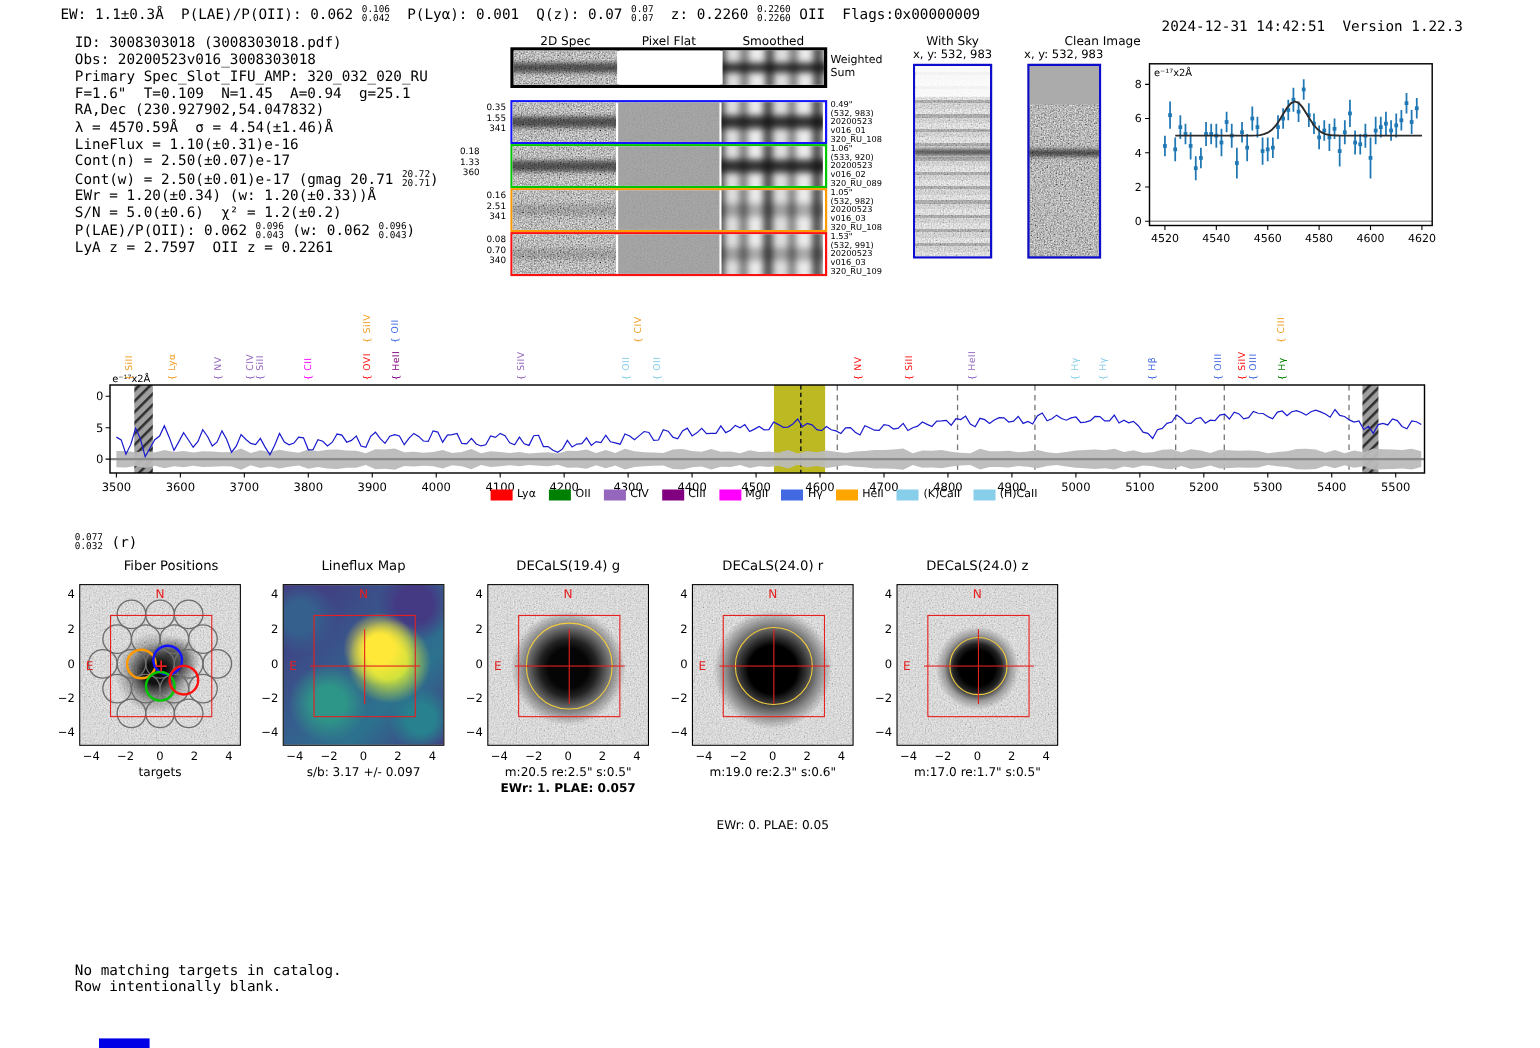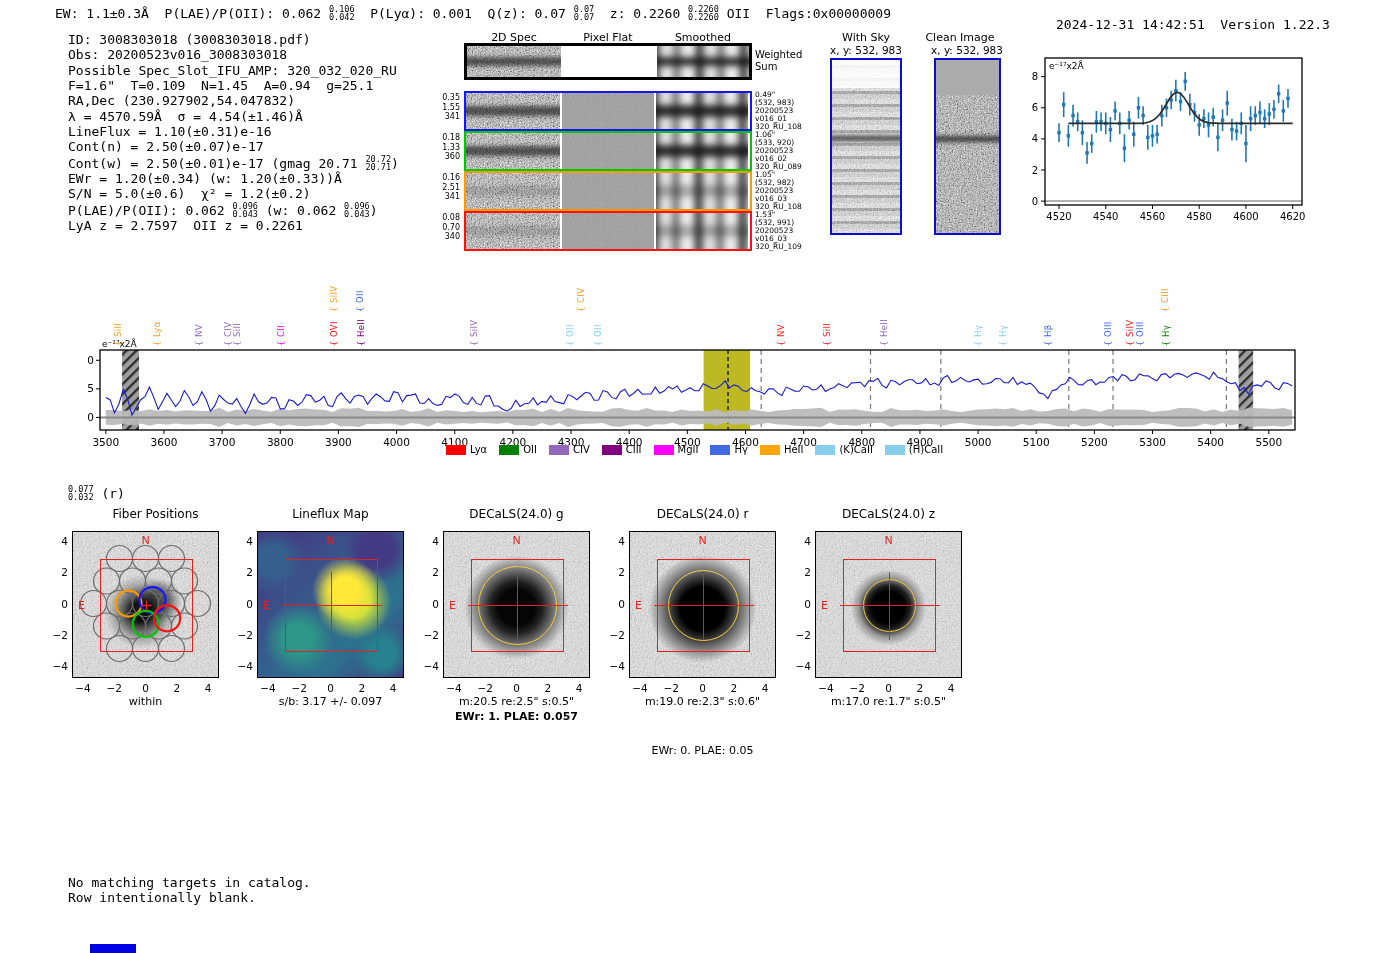--- a/index.html
+++ b/index.html
@@ -66,21 +66,21 @@
 </svg>
 
 <div id="page">
 
   <div class="abs mono hdr" id="header-left" style="left:55px;top:5px;"><span>EW: 1.1±0.3Å  P(LAE)/P(OII): 0.062 </span><span class="frac"><div>0.106</div><div>0.042</div></span><span>  P(Lyα): 0.001  Q(z): 0.07 </span><span class="frac"><div>0.07</div><div>0.07</div></span><span>  z: 0.2260 </span><span class="frac"><div>0.2260</div><div>0.2260</div></span><span> OII  Flags:0x00000009</span></div>
   <div class="abs mono hdr" style="left:1056px;top:5px;margin-top:12px;">2024-12-31 14:42:51  Version 1.22.3</div>
 
   <div class="abs mono" id="info-block" style="left:68px;top:32px;">
       <div class="infoline"><span>ID: 3008303018 (3008303018.pdf)</span></div>
       <div class="infoline"><span>Obs: 20200523v016_3008303018</span></div>
-      <div class="infoline"><span>Possible Spec_Slot_IFU_AMP: 320_032_020_RU</span></div>
+      <div class="infoline"><span>Primary Spec_Slot_IFU_AMP: 320_032_020_RU</span></div>
       <div class="infoline"><span>F=1.6"  T=0.109  N=1.45  A=0.94  g=25.1</span></div>
       <div class="infoline"><span>RA,Dec (230.927902,54.047832)</span></div>
       <div class="infoline"><span>λ = 4570.59Å  σ = 4.54(±1.46)Å</span></div>
       <div class="infoline"><span>LineFlux = 1.10(±0.31)e-16</span></div>
       <div class="infoline"><span>Cont(n) = 2.50(±0.07)e-17</span></div>
       <div class="infoline"><span>Cont(w) = 2.50(±0.01)e-17 (gmag 20.71 </span><span class="frac"><div>20.72</div><div>20.71</div></span><span>)</span></div>
       <div class="infoline"><span>EWr = 1.20(±0.34) (w: 1.20(±0.33))Å</span></div>
       <div class="infoline"><span>S/N = 5.0(±0.6)  χ² = 1.2(±0.2)</span></div>
       <div class="infoline"><span>P(LAE)/P(OII): 0.062 </span><span class="frac"><div>0.096</div><div>0.043</div></span><span> (w: 0.062 </span><span class="frac"><div>0.096</div><div>0.043</div></span><span>)</span></div>
       <div class="infoline"><span>LyA z = 2.7597  OII z = 0.2261</span></div>
@@ -178,21 +178,21 @@
   <div class="abs panelsub" style="left:816px;top:44px;width:100px;">x, y: 532, 983</div>
   <div class="abs skybox" id="withsky-box" style="left:830px;top:58px;width:72px;height:177px;">
       <div class="stripes"></div>
       <svg class="noise">
         <rect width="100%" height="100%" filter="url(#grain)" opacity="0.45"></rect>
       </svg>
       <div class="abs" style="left: 0px; top: 0px; right: 0px; height: 16%; background: rgba(255, 255, 255, 0.85);"></div>
       <div class="band" style="top: 44%; height: 5px; opacity: 0.75;"></div>
     </div>
 
-  <div class="abs paneltitle" style="left:910px;top:31px;width:100px;">Clean Image</div>
+  <div class="abs paneltitle" style="left:937px;top:31px;width:100px;text-align:right;">Clean Image</div>
   <div class="abs panelsub" style="left:917px;top:44px;width:100px;">x, y: 532, 983</div>
   <div class="abs skybox" id="clean-box" style="left: 934px; top: 58px; width: 67px; height: 177px; background: rgb(158, 158, 158);">
       <svg class="noise">
         <rect width="100%" height="100%" filter="url(#grain)" opacity="0.85"></rect>
       </svg>
       <div class="abs" style="left: 0px; top: 0px; right: 0px; height: 20%; background: rgb(171, 171, 171);"></div>
       <div class="band" style="top: 44%; height: 6px; opacity: 0.7;"></div>
     </div>
 
   <svg class="abs" id="fitplot" style="left:1020px;top:45px;" width="310" height="180">
@@ -499,41 +499,41 @@
       <div class="ytick" style="left: 44px; top: 534.947px; width: 24px;">4</div>
       <div class="ytick" style="left: 44px; top: 566.223px; width: 24px;">2</div>
       <div class="ytick" style="left: 44px; top: 597.5px; width: 24px;">0</div>
       <div class="ytick" style="left: 44px; top: 628.777px; width: 24px;">−2</div>
       <div class="ytick" style="left: 44px; top: 660.053px; width: 24px;">−4</div>
       <div class="xtick" style="left: 70.9468px; top: 682px; width: 24px;">−4</div>
       <div class="xtick" style="left: 102.223px; top: 682px; width: 24px;">−2</div>
       <div class="xtick" style="left: 133.5px; top: 682px; width: 24px;">0</div>
       <div class="xtick" style="left: 164.777px; top: 682px; width: 24px;">2</div>
       <div class="xtick" style="left: 196.053px; top: 682px; width: 24px;">4</div>
-      <div class="caption" style="left: 40px; top: 695px; width: 211px;">within</div>
+      <div class="caption" style="left: 40px; top: 695px; width: 211px;">targets</div>
       <div class="abs cut-title" style="left: 235px; top: 507px; width: 191px;">Lineflux Map</div>
       <div class="cut-box" style="left: 257px; top: 531px; width: 147px; height: 147px; background: radial-gradient(circle at 60% 40%, rgb(255, 232, 56) 0px, rgb(255, 232, 56) 13px, rgba(255, 232, 56, 0) 33px), radial-gradient(circle at 66% 48%, rgb(200, 224, 60) 0px, rgb(200, 224, 60) 16px, rgba(200, 224, 60, 0) 38px), radial-gradient(circle at 28% 74%, rgb(46, 150, 136) 0px, rgb(46, 150, 136) 15px, rgba(46, 150, 136, 0) 36px), radial-gradient(circle at 86% 84%, rgb(39, 129, 142) 0px, rgb(39, 129, 142) 13px, rgba(39, 129, 142, 0) 30px), radial-gradient(circle at 10% 20%, rgb(53, 95, 141) 0px, rgb(53, 95, 141) 15px, rgba(53, 95, 141, 0) 34px), radial-gradient(circle at 82% 12%, rgb(68, 57, 131) 0px, rgb(68, 57, 131) 16px, rgba(68, 57, 131, 0) 34px), linear-gradient(135deg, rgb(70, 50, 126), rgb(54, 92, 141) 45%, rgb(44, 114, 142) 70%, rgb(68, 57, 131));">
         <div class="cross" style="left: 72.7px; top: 39.5px; width: 1.6px; height: 68px;"></div>
         <div class="cross" style="left: 23.5px; top: 72.7px; width: 100px; height: 1.6px;"></div>
         <div class="redsq" style="left: 26.5851px; top: 26.5851px; width: 93.8298px; height: 93.8298px;"></div>
         <div class="compass" style="left: 0px; top: 2px; width: 100%; text-align: center;">N</div>
         <div class="compass" style="left: 5px; top: 66.5px;">E</div>
       </div>
       <div class="ytick" style="left: 229px; top: 534.947px; width: 24px;">4</div>
       <div class="ytick" style="left: 229px; top: 566.223px; width: 24px;">2</div>
       <div class="ytick" style="left: 229px; top: 597.5px; width: 24px;">0</div>
       <div class="ytick" style="left: 229px; top: 628.777px; width: 24px;">−2</div>
       <div class="ytick" style="left: 229px; top: 660.053px; width: 24px;">−4</div>
       <div class="xtick" style="left: 255.947px; top: 682px; width: 24px;">−4</div>
       <div class="xtick" style="left: 287.223px; top: 682px; width: 24px;">−2</div>
       <div class="xtick" style="left: 318.5px; top: 682px; width: 24px;">0</div>
       <div class="xtick" style="left: 349.777px; top: 682px; width: 24px;">2</div>
       <div class="xtick" style="left: 381.053px; top: 682px; width: 24px;">4</div>
       <div class="caption" style="left: 225px; top: 695px; width: 211px;">s/b: 3.17 +/- 0.097</div>
-      <div class="abs cut-title" style="left: 421px; top: 507px; width: 191px;">DECaLS(24.0) g</div>
+      <div class="abs cut-title" style="left: 421px; top: 507px; width: 191px;">DECaLS(19.4) g</div>
       <div class="cut-box" style="left: 443px; top: 531px; width: 147px; height: 147px;">
         <svg class="noise">
           <rect width="100%" height="100%" filter="url(#grain)" opacity="0.35"></rect>
         </svg>
         <div class="blob" style="background: radial-gradient(circle at 50% 52%, rgb(5, 5, 5) 0px, rgb(5, 5, 5) 18px, rgb(34, 34, 34) 26px, rgb(119, 119, 119) 38px, rgba(150, 150, 150, 0) 52px);"></div>
         <div class="apcircle" style="left: 34.4043px; top: 34.4043px; width: 78.1915px; height: 78.1915px;"></div>
         <div class="cross" style="left: 72.7px; top: 39.5px; width: 1.6px; height: 68px;"></div>
         <div class="cross" style="left: 23.5px; top: 72.7px; width: 100px; height: 1.6px;"></div>
         <div class="redsq" style="left: 26.5851px; top: 26.5851px; width: 93.8298px; height: 93.8298px;"></div>
         <div class="compass" style="left: 0px; top: 2px; width: 100%; text-align: center;">N</div>
@@ -611,21 +611,21 @@
       <div>1.55</div>
       <div>341</div>
     </div>
     <div class="abs tiny-lbl" style="left: 755px; top: 91px; width: 60px;">
       <div>0.49"</div>
       <div>(532, 983)</div>
       <div>20200523</div>
       <div>v016_01</div>
       <div>320_RU_108</div>
     </div>
-    <div class="abs small-lbl" style="left: 436px; top: 133px; width: 24px;">
+    <div class="abs small-lbl" style="left: 412px; top: 133px; width: 24px;">
       <div>0.18</div>
       <div>1.33</div>
       <div>360</div>
     </div>
     <div class="abs tiny-lbl" style="left: 755px; top: 131px; width: 60px;">
       <div>1.06"</div>
       <div>(533, 920)</div>
       <div>20200523</div>
       <div>v016_02</div>
       <div>320_RU_089</div>

